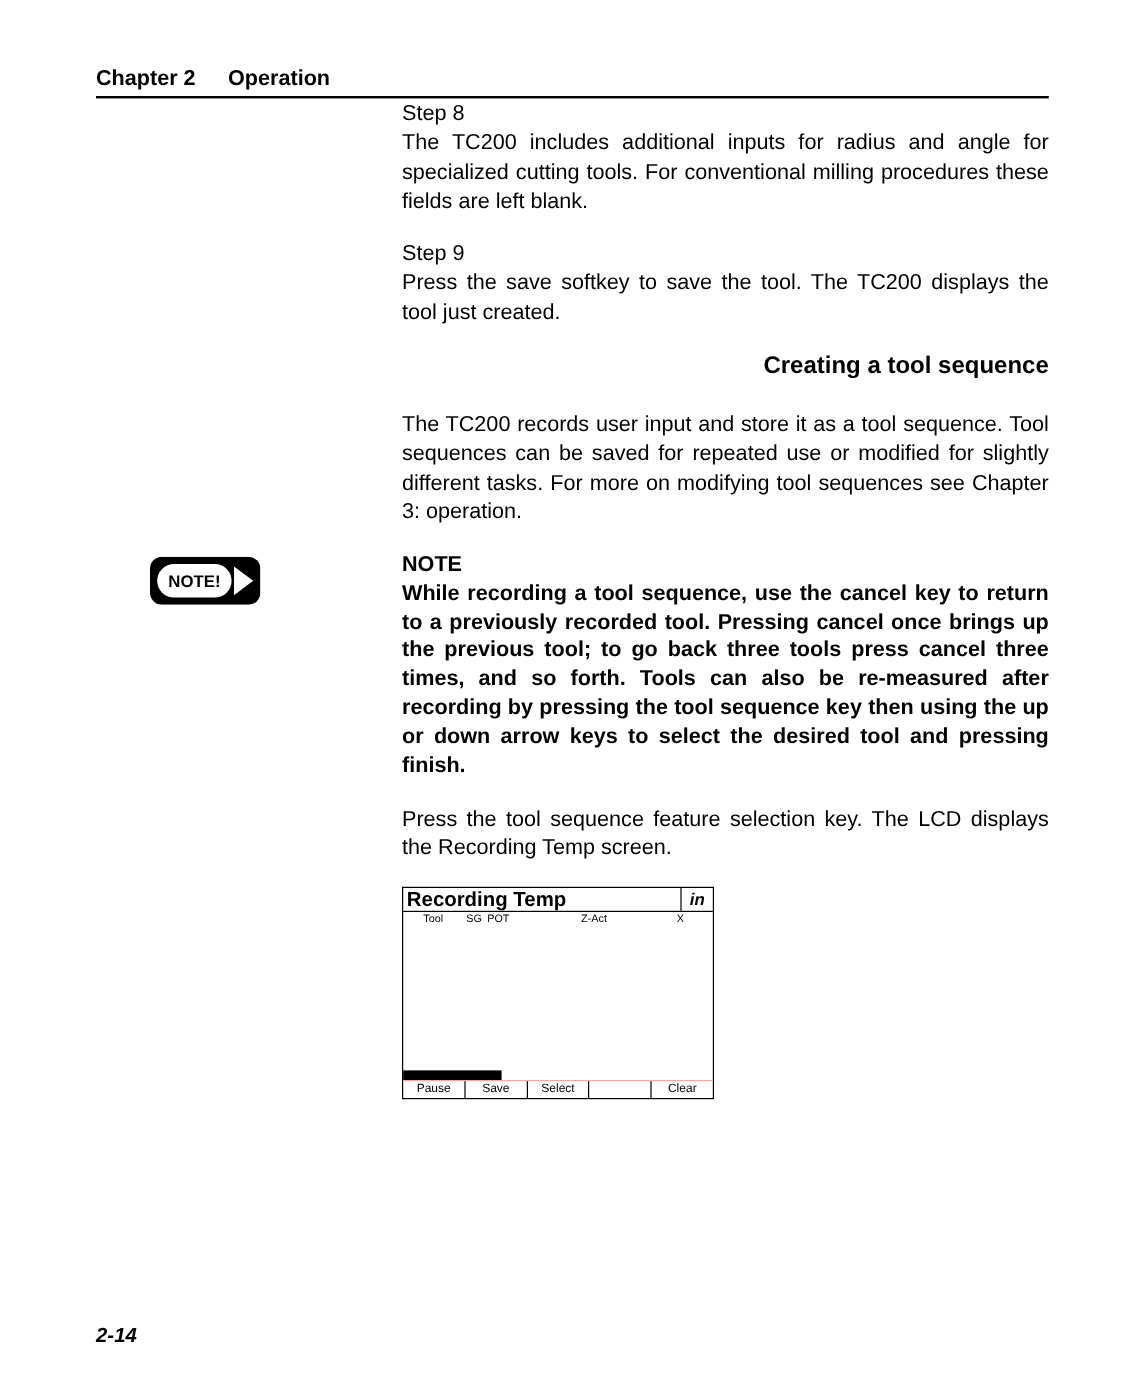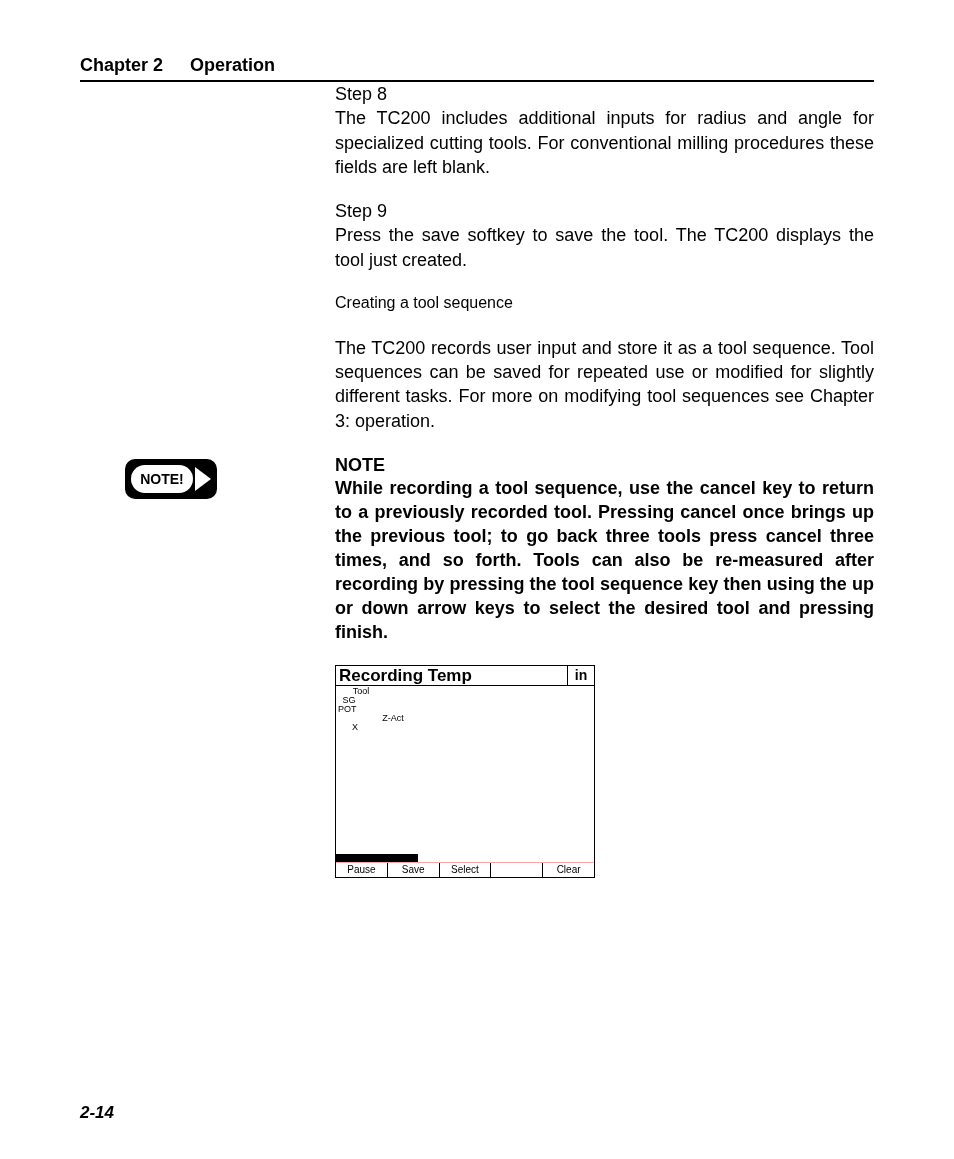--- a/index.html
+++ b/index.html
@@ -28,23 +28,24 @@
     margin-right: 0;
     font-size: 18px;
     line-height: 1.35;
   }
   .para {
     text-align: justify;
     margin-bottom: 20px;
   }
   .step-label { margin-bottom: 0; }
   .sec-heading {
-    font-weight: 400;
-    font-size: 16px;
+    font-weight: 700;
+    font-size: 20px;
     margin: 10px 0 22px 0;
+    text-align: right;
   }
   .note-block {
     position: relative;
   }
   .note-title {
     font-weight: 800;
     font-size: 18px;
     margin-bottom: 0;
   }
   .note-body {
@@ -82,27 +83,27 @@
     font-size: 17px;
     padding: 1px 3px 1px 3px;
   }
   .lcd-unit {
     width: 26px;
     border-left: 1px solid #000;
     text-align: center;
     font-weight: 700;
     font-size: 14px;
     padding-top: 2px;
+    font-style: italic;
   }
   .lcd-cols {
     display: flex;
     font-size: 9px;
     padding: 1px 2px 0 2px;
     border-bottom: 0;
-    flex-direction: column;
   }
   .lcd-cols span { display:inline-block; }
   .c-tool { width: 46px; text-align: center; }
   .c-sg   { width: 22px; text-align: center; }
   .c-pot  { width: 34px; text-align: left; }
   .c-zact { width: 110px; text-align: center; }
   .c-x    { width: 20px; text-align: right; }
   .lcd-body {
     height: 130px;
     position: relative;
@@ -163,20 +164,21 @@
           <rect x="0" y="0" width="92" height="40" rx="10" ry="10" fill="#000"></rect>
           <rect x="6" y="6" width="62" height="28" rx="14" ry="14" fill="#fff"></rect>
           <path d="M70 8 L86 20 L70 32 Z" fill="#fff"></path>
           <text x="37" y="25" font-family="Arial" font-size="14" font-weight="700" text-anchor="middle" fill="#000">NOTE!</text>
         </svg>
       </div>
       <div class="note-title">NOTE</div>
       <div class="note-body">While recording a tool sequence, use the cancel key to return to a previously recorded tool.  Pressing cancel once brings up the previous tool; to go back three tools press cancel three times, and so forth.  Tools can also be re-measured after recording by pressing the tool sequence key then using the up or down arrow keys to select the desired tool and pressing finish.</div>
     </div>
 
+    <div class="para">Press the tool sequence feature selection key.  The LCD displays the Recording Temp screen.</div>
 
     <div class="lcd">
       <div class="lcd-title-row">
         <div class="lcd-title">Recording Temp</div>
         <div class="lcd-unit">in</div>
       </div>
       <div class="lcd-cols">
         <span class="c-tool">Tool</span>
         <span class="c-sg">SG</span>
         <span class="c-pot">POT</span>

